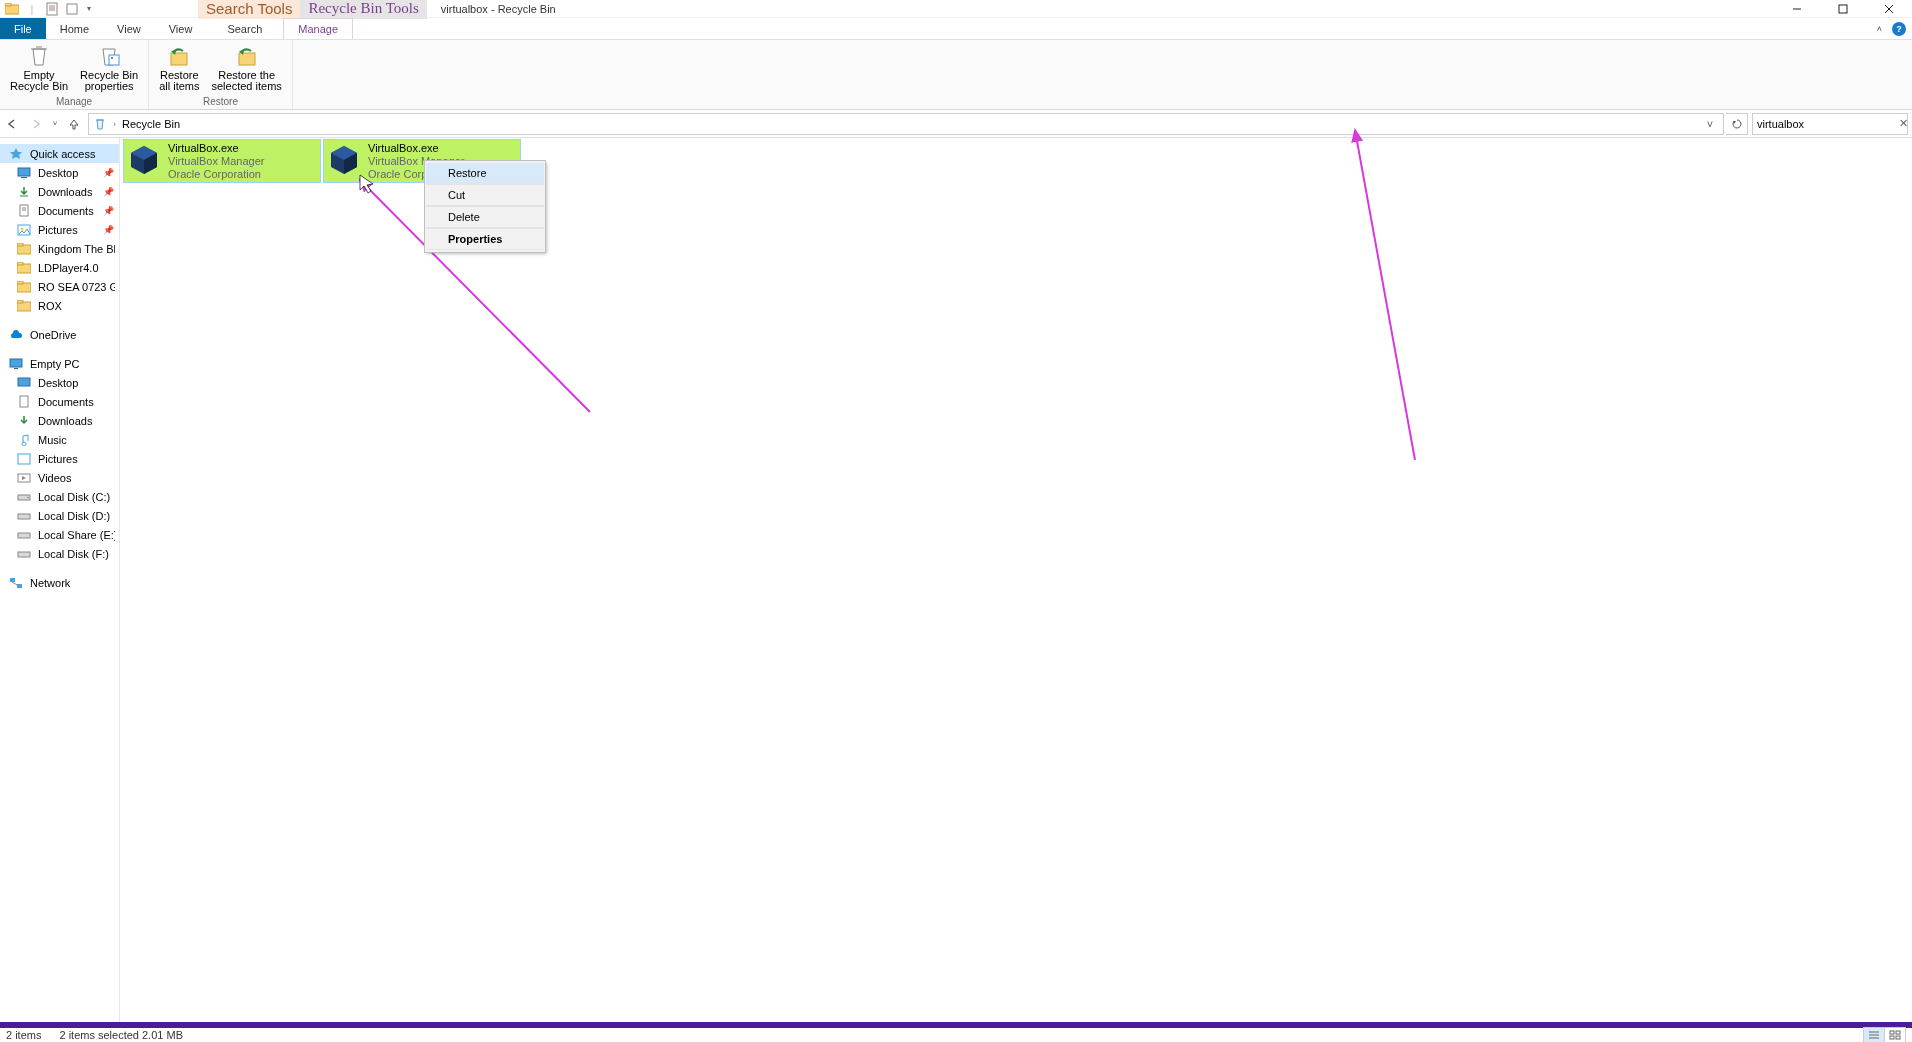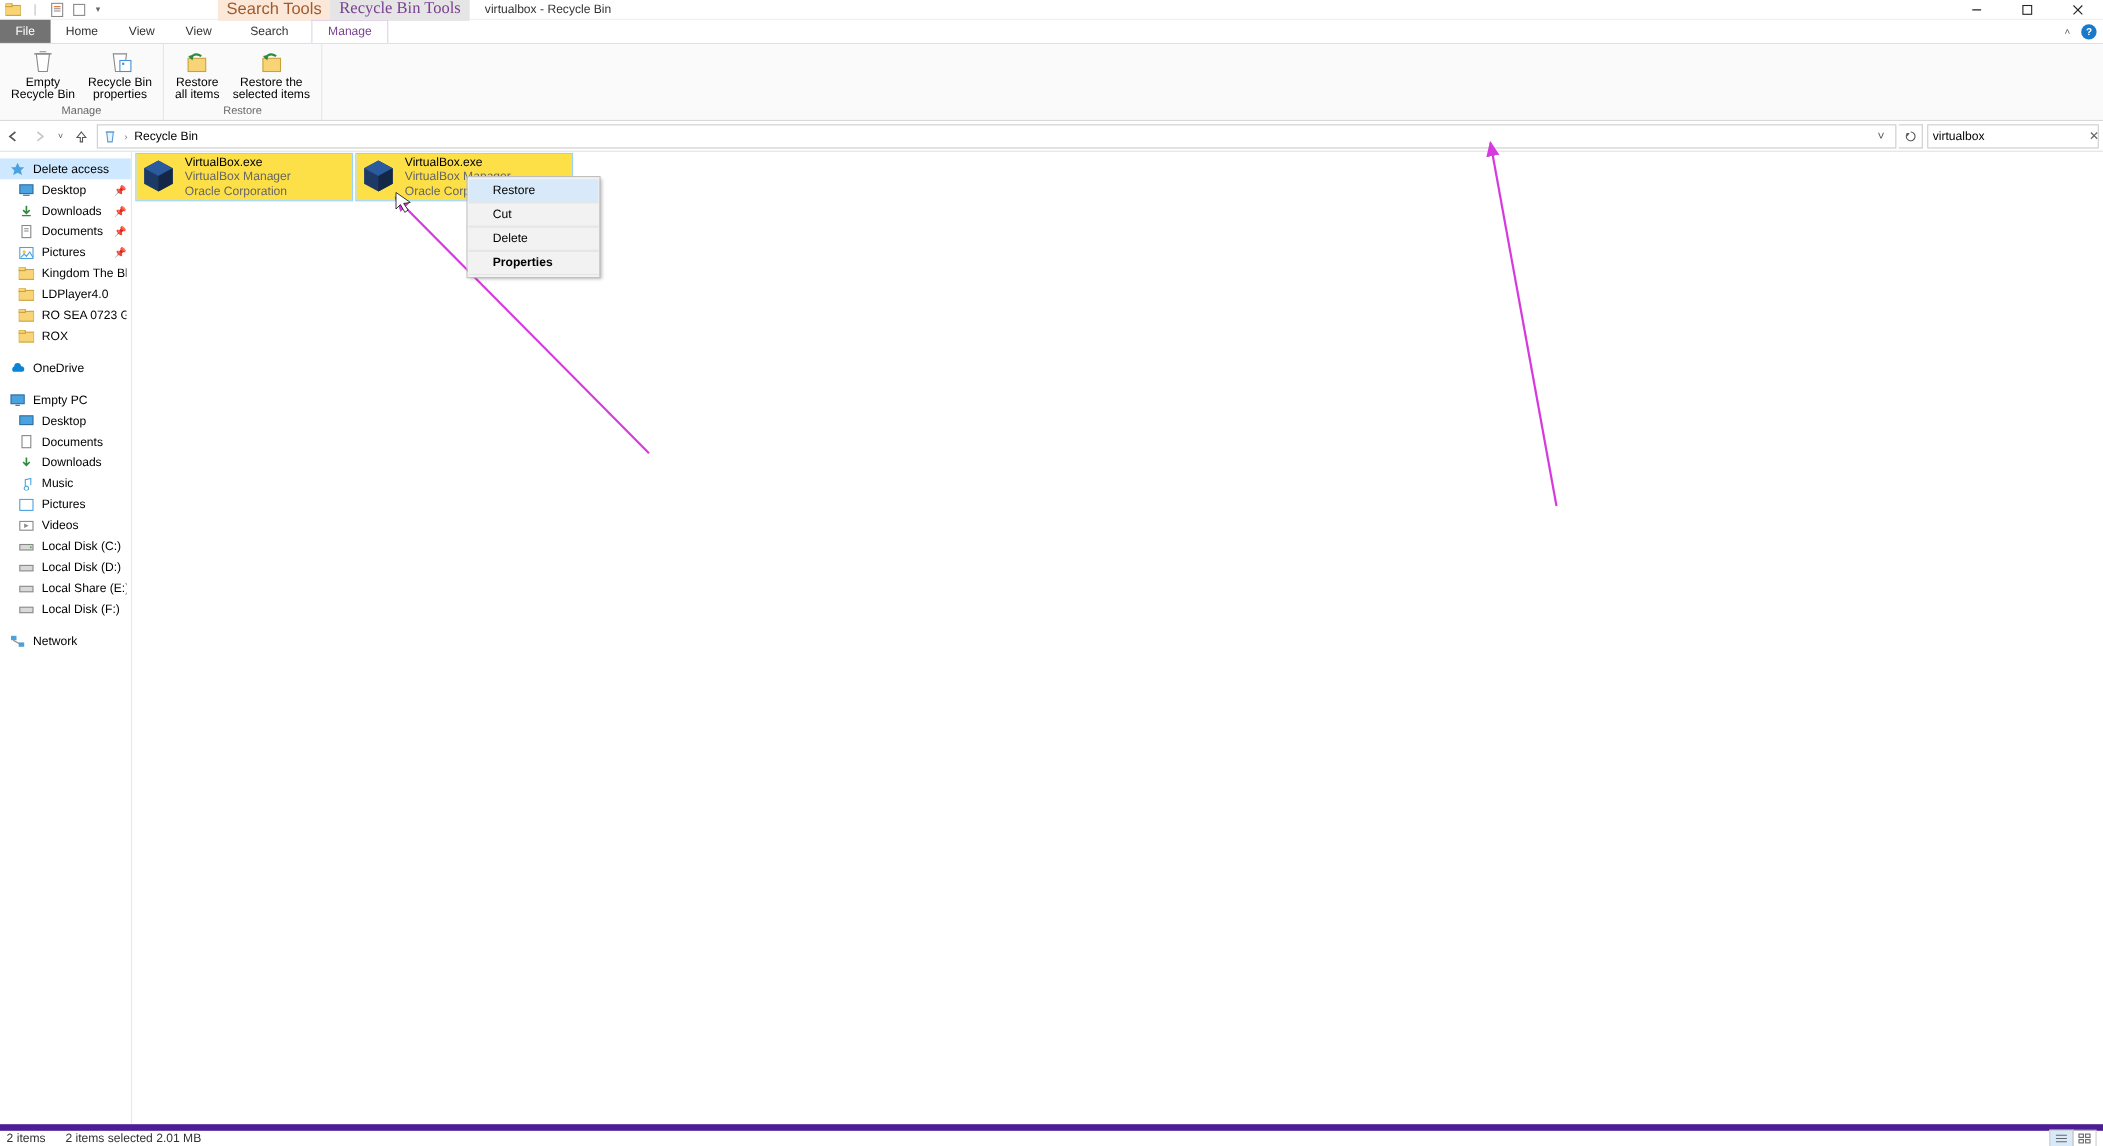--- a/index.html
+++ b/index.html
@@ -14,21 +14,21 @@
 .context-tab { padding: 2px 8px; font-size: 15px; }
 .context-tab.search { background: #fbe8d9; color: #a05a2c; }
 .context-tab.recycle { background: #e5e5e5; color: #7a3f90; font-family: Liberation Serif, serif; }
 .window-title { margin-left: 14px; color: #333; }
 .win-controls { margin-left: auto; display: flex; }
 .win-btn { width: 46px; height: 18px; display: flex; align-items: center; justify-content: center; color: #222; }
 
 
 .tabs-row { height: 22px; display: flex; align-items: stretch; border-bottom: 1px solid #e1e1e1; }
 .tab { padding: 0 14px; display: flex; align-items: center; font-size: 11px; cursor: default; }
-.tab.file { background: #737373; color: #fff; }
+.tab.file { background: #0369a1; color: #fff; }
 .tab.plain { color: #333; }
 .tab-spacer { flex: 0 0 6px; }
 .tab.context-sub { border: 1px solid transparent; }
 .tab.context-sub.search { color: #333; }
 .tab.context-sub.manage { color: #7a3f90; border: 1px solid #e1d0e8; border-bottom: none; background: #fff; }
 .tabs-right { margin-left: auto; display: flex; align-items: center; gap: 10px; padding-right: 6px; }
 .help-badge { width: 14px; height: 14px; border-radius: 50%; background: #1979ca; color: #fff; display: flex; align-items: center; justify-content: center; font-size: 9px; font-weight: bold; }
 
 
 .ribbon { height: 70px; background: #fafafa; border-bottom: 1px solid #d9d9d9; display: flex; }
@@ -56,21 +56,21 @@
 .side-item { display: flex; align-items: center; gap: 6px; padding: 2px 4px 2px 16px; height: 19px; cursor: default; }
 .side-item.section { padding-left: 8px; font-weight: normal; }
 .side-item.selected { background: #cde8ff; }
 .side-icon { width: 16px; height: 14px; display: flex; align-items: center; justify-content: center; flex-shrink: 0; }
 .side-label { white-space: nowrap; overflow: hidden; text-overflow: clip; flex: 1; }
 .pin { color: #888; font-size: 9px; margin-left: auto; }
 .side-gap { height: 10px; }
 
 .content { flex: 1; position: relative; padding: 4px 8px; }
 .file-item { position: absolute; width: 196px; height: 42px; display: flex; align-items: flex-start; gap: 6px; padding: 2px; }
-.file-item.selected { background: #fde047; outline: 1px solid #99d1ff; }
+.file-item.selected { background: #bef264; outline: 1px solid #99d1ff; }
 .file-icon { width: 36px; height: 36px; display: flex; align-items: center; justify-content: center; }
 .file-text { display: flex; flex-direction: column; line-height: 13px; }
 .file-name {}
 .file-sub { color: #666; }
 
 
 .ctx-menu { position: absolute; outline: 1px solid #bfbfbf; background: #f2f2f2; box-shadow: 2px 2px 3px rgba(0,0,0,.25); padding: 2px 0; z-index: 50; }
 .ctx-item { padding: 4px 22px 4px 22px; font-size: 11px; cursor: default; border-top: 1px solid #e4e4e4; border-bottom: 1px solid #e4e4e4; margin: 0 1px; }
 .ctx-item:first-child { border-top: none; }
 .ctx-item.bold { font-weight: bold; }
@@ -263,21 +263,21 @@
 
 <div class="main">
 
   <div class="sidebar">
     <div class="side-item section selected">
       <span class="side-icon">
         <svg width="14" height="14">
             <polygon points="7,1 9,5 13,5 10,8 11,12 7,10 3,12 4,8 1,5 5,5" fill="#4aa3df"></polygon>
           </svg>
       </span>
-      <span class="side-label">Delete access</span>
+      <span class="side-label">Quick access</span>
     </div>
 
     <div class="side-item">
       <span class="side-icon">
           <svg width="14" height="12">
             <rect x="1" y="1" width="12" height="8" fill="#4aa3df" stroke="#2c6aa0"></rect>
             <rect x="4" y="10" width="6" height="1" fill="#2c6aa0"></rect>
           </svg>
         </span>
       <span class="side-label">Desktop</span>

